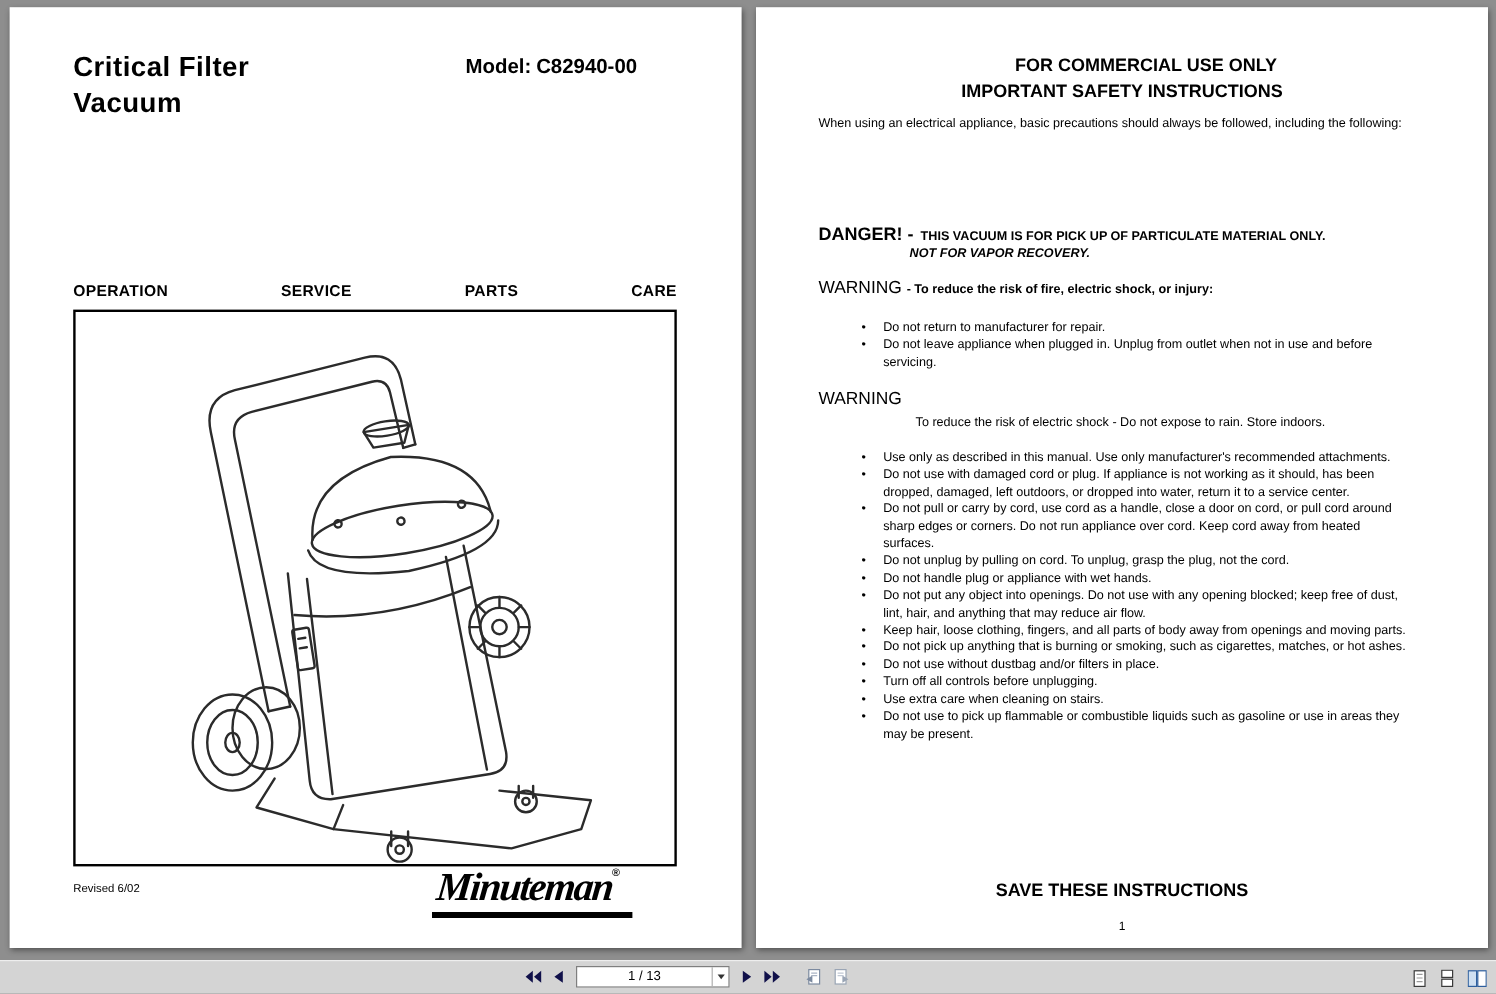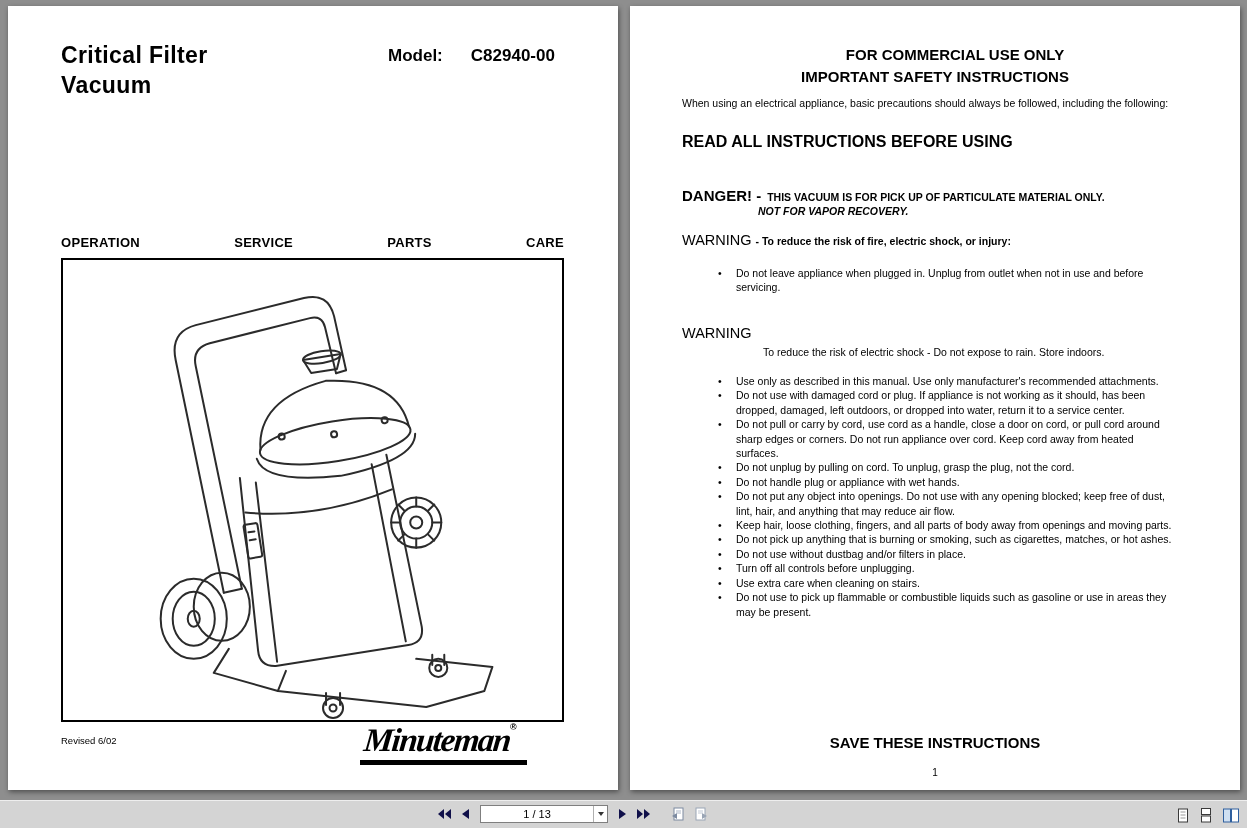--- a/index.html
+++ b/index.html
@@ -13,21 +13,21 @@
   .page {
     position:absolute; top:6px; height:784px; background:#fff;
     box-shadow:1px 2px 5px rgba(0,0,0,.45);
   }
   #left-page  { left:8px;   width:610px; }
   #right-page { left:630px; width:610px; }
 
   
   .lp-title { position:absolute; left:53px; top:34px; font-size:23px; font-weight:bold; line-height:30px; letter-spacing:.4px; }
   .lp-model { position:absolute; left:380px; top:40px; font-size:17px; font-weight:bold; }
-  .lp-model .val { margin-left:28px; }
+  .lp-model .val { margin-left:4px; }
   .lp-tabs  { position:absolute; left:53px; top:229px; width:503px; display:flex; justify-content:space-between;
               font-size:13px; font-weight:bold; letter-spacing:.3px; }
   .lp-box   { position:absolute; left:53px; top:252px; width:503px; height:464px; border:2px solid #000; }
   .lp-box svg { width:100%; height:100%; display:block; }
   .lp-revised { position:absolute; left:53px; top:729px; font-size:9.5px; }
   .lp-logo  { position:absolute; left:352px; top:716px; border-bottom:5px solid #000; padding:0 10px 1px 4px; }
   .lp-logo .logo-text { display:inline-block; font-family:"Liberation Serif", serif; font-size:33px; font-weight:bold;
                         font-style:italic; letter-spacing:-1.5px; transform:skewX(-6deg); }
   .lp-logo .logo-reg  { font-size:9px; vertical-align:top; font-weight:bold; }
 
@@ -135,31 +135,31 @@
   <div class="lp-revised">Revised 6/02</div>
   <div class="lp-logo">
     <span class="logo-text">Minuteman</span><sup class="logo-reg">®</sup>
   </div>
 </div>
 
 <div class="page" id="right-page">
   <div class="rp-h rp-h1">FOR COMMERCIAL USE ONLY</div>
   <div class="rp-h rp-h2">IMPORTANT SAFETY INSTRUCTIONS</div>
   <div class="rp-intro">When using an electrical appliance, basic precautions should always be followed, including the following:</div>
-  <div class="rp-read">READ ALL INSTRUCTIONS BEFORE USING</div>
 
   <div class="rp-danger">
     <span class="dlabel">DANGER! -</span><span>THIS VACUUM IS FOR PICK UP OF PARTICULATE MATERIAL ONLY.</span>
     <span class="demph">NOT FOR VAPOR RECOVERY.</span>
   </div>
 
   <div class="rp-warn1">
     <span class="wlabel">WARNING</span><span>- To reduce the risk of fire, electric shock, or injury:</span>
   </div>
   <ul class="blist rp-bullets1">
+    <li>Do not return to manufacturer for repair.</li>
     <li>Do not leave appliance when plugged in.  Unplug from outlet when not in use and before servicing.</li>
   </ul>
 
   <div class="rp-warn2">
     <span class="wlabel">WARNING</span>
   </div>
   <div class="rp-warn2-intro">To reduce the risk of electric shock - Do not expose to rain. Store indoors.</div>
   <ul class="blist rp-bullets2">
     <li>Use only as described in this manual.  Use only manufacturer's recommended attachments.</li>
     <li>Do not use with damaged cord or plug.  If appliance is not working as it should, has been dropped, damaged, left outdoors, or dropped into water, return it to a service center.</li>

